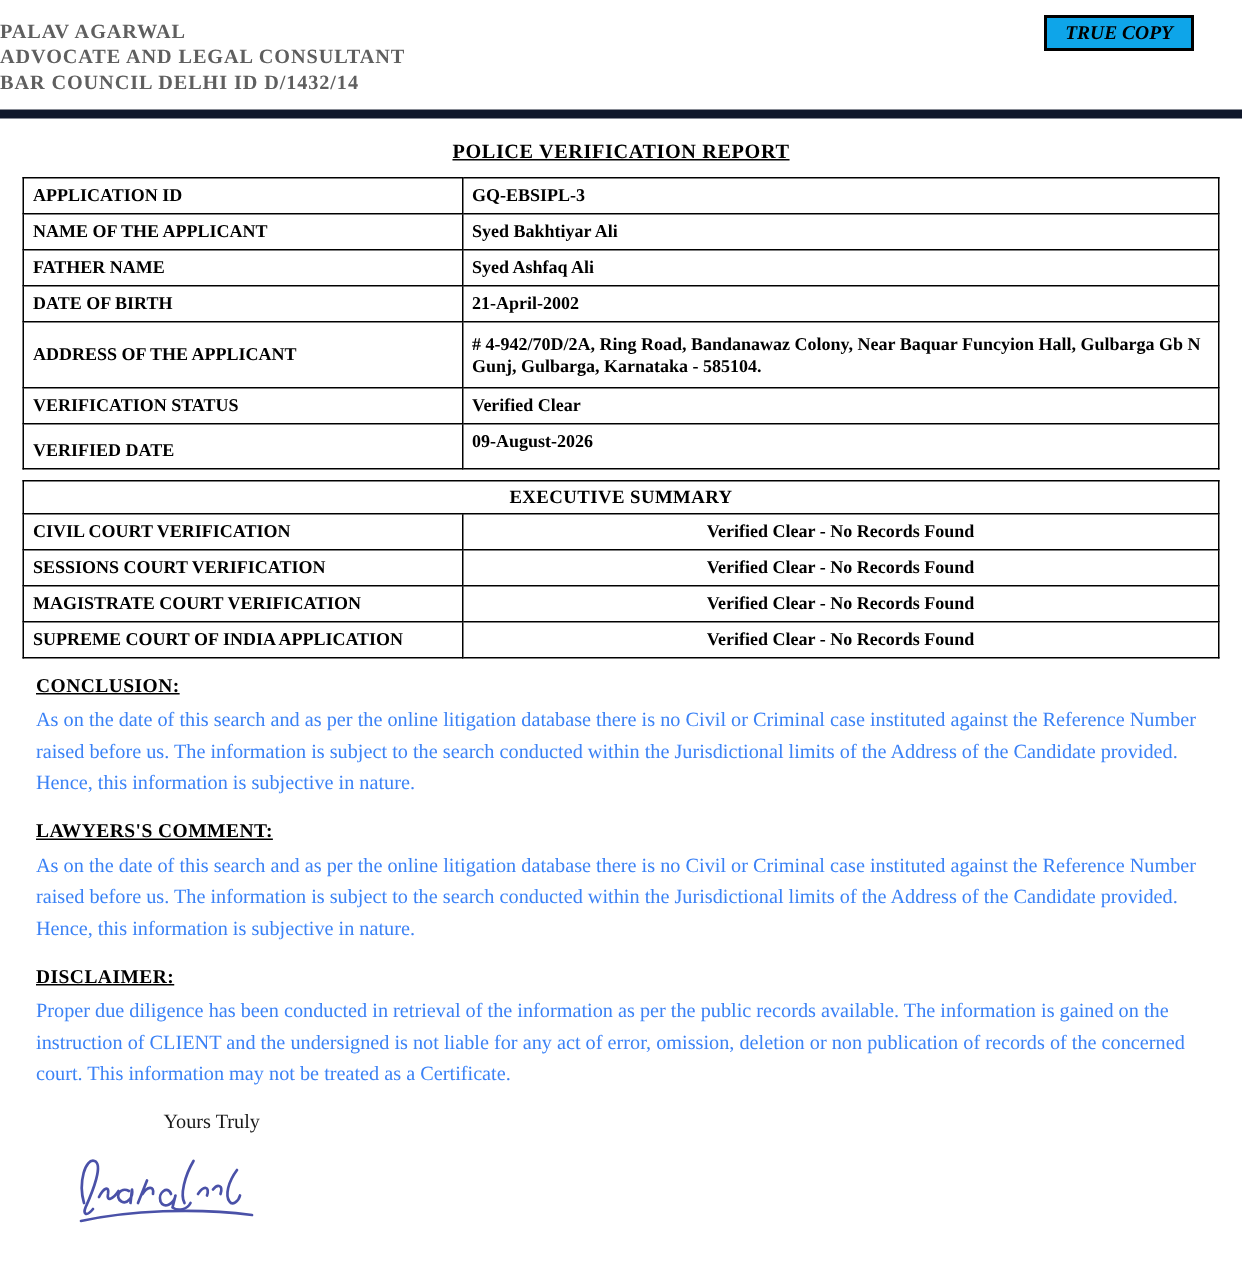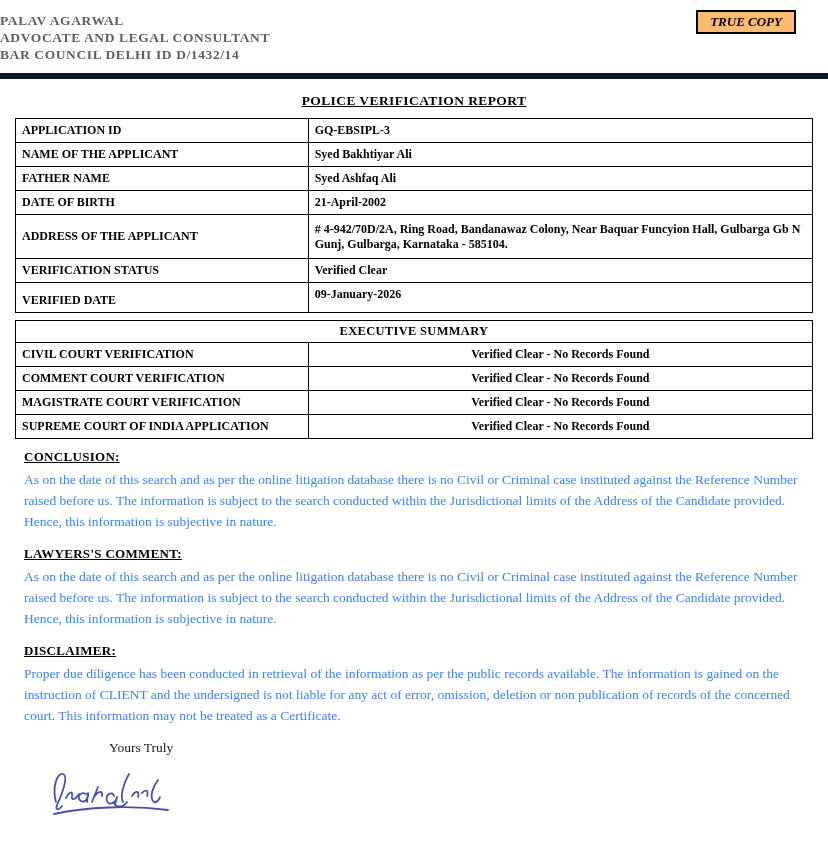--- a/index.html
+++ b/index.html
@@ -14,21 +14,21 @@
   }
   .page { width: 828px; height: 850px; padding: 8px 0 0 0; }
 
   
   .header { position: relative; padding: 4px 0 10px 0; border-bottom: 6px solid #0f172a; }
   .header .h-line { font-weight: bold; color: #5f5f5f; font-size: 13.5px; letter-spacing: 0.6px; line-height: 17px; }
   .true-copy {
     position: absolute; top: 2px; right: 32px;
     border: 2px solid #000; padding: 2px 12px;
     font-weight: bold; font-style: italic; font-size: 13px; color: #000;
-    background: #fdba74;
+    background: #0ea5e9;
     margin-left: 26px;
   }
 
   
   .report-title {
     text-align: center; font-weight: bold; font-size: 13.5px;
     text-decoration: underline; letter-spacing: 0.4px;
     margin: 14px 0 9px 0; color: #000;
   }
 
@@ -96,38 +96,38 @@
       <tr class="tall">
         <td class="label-cell">ADDRESS OF THE APPLICANT</td>
         <td class="value-cell"># 4-942/70D/2A, Ring Road, Bandanawaz Colony, Near Baquar Funcyion Hall, Gulbarga Gb N Gunj, Gulbarga, Karnataka - 585104.</td>
       </tr>
       <tr>
         <td class="label-cell">VERIFICATION STATUS</td>
         <td class="value-cell">Verified Clear</td>
       </tr>
       <tr class="date-row" style="height:30px">
         <td class="label-cell" style="vertical-align:bottom">VERIFIED DATE</td>
-        <td class="value-cell">09-January-2026</td>
+        <td class="value-cell">09-August-2026</td>
       </tr>
     </tbody>
   </table>
 
   <table class="summary-table">
     <thead>
       <tr>
         <th colspan="2">EXECUTIVE SUMMARY</th>
       </tr>
     </thead>
     <tbody>
       <tr>
         <td class="label-cell">CIVIL COURT VERIFICATION</td>
         <td class="value-cell">Verified Clear - No Records Found</td>
       </tr>
       <tr>
-        <td class="label-cell">COMMENT COURT VERIFICATION</td>
+        <td class="label-cell">SESSIONS COURT VERIFICATION</td>
         <td class="value-cell">Verified Clear - No Records Found</td>
       </tr>
       <tr>
         <td class="label-cell">MAGISTRATE COURT VERIFICATION</td>
         <td class="value-cell">Verified Clear - No Records Found</td>
       </tr>
       <tr>
         <td class="label-cell">SUPREME COURT OF INDIA APPLICATION</td>
         <td class="value-cell">Verified Clear - No Records Found</td>
       </tr>

